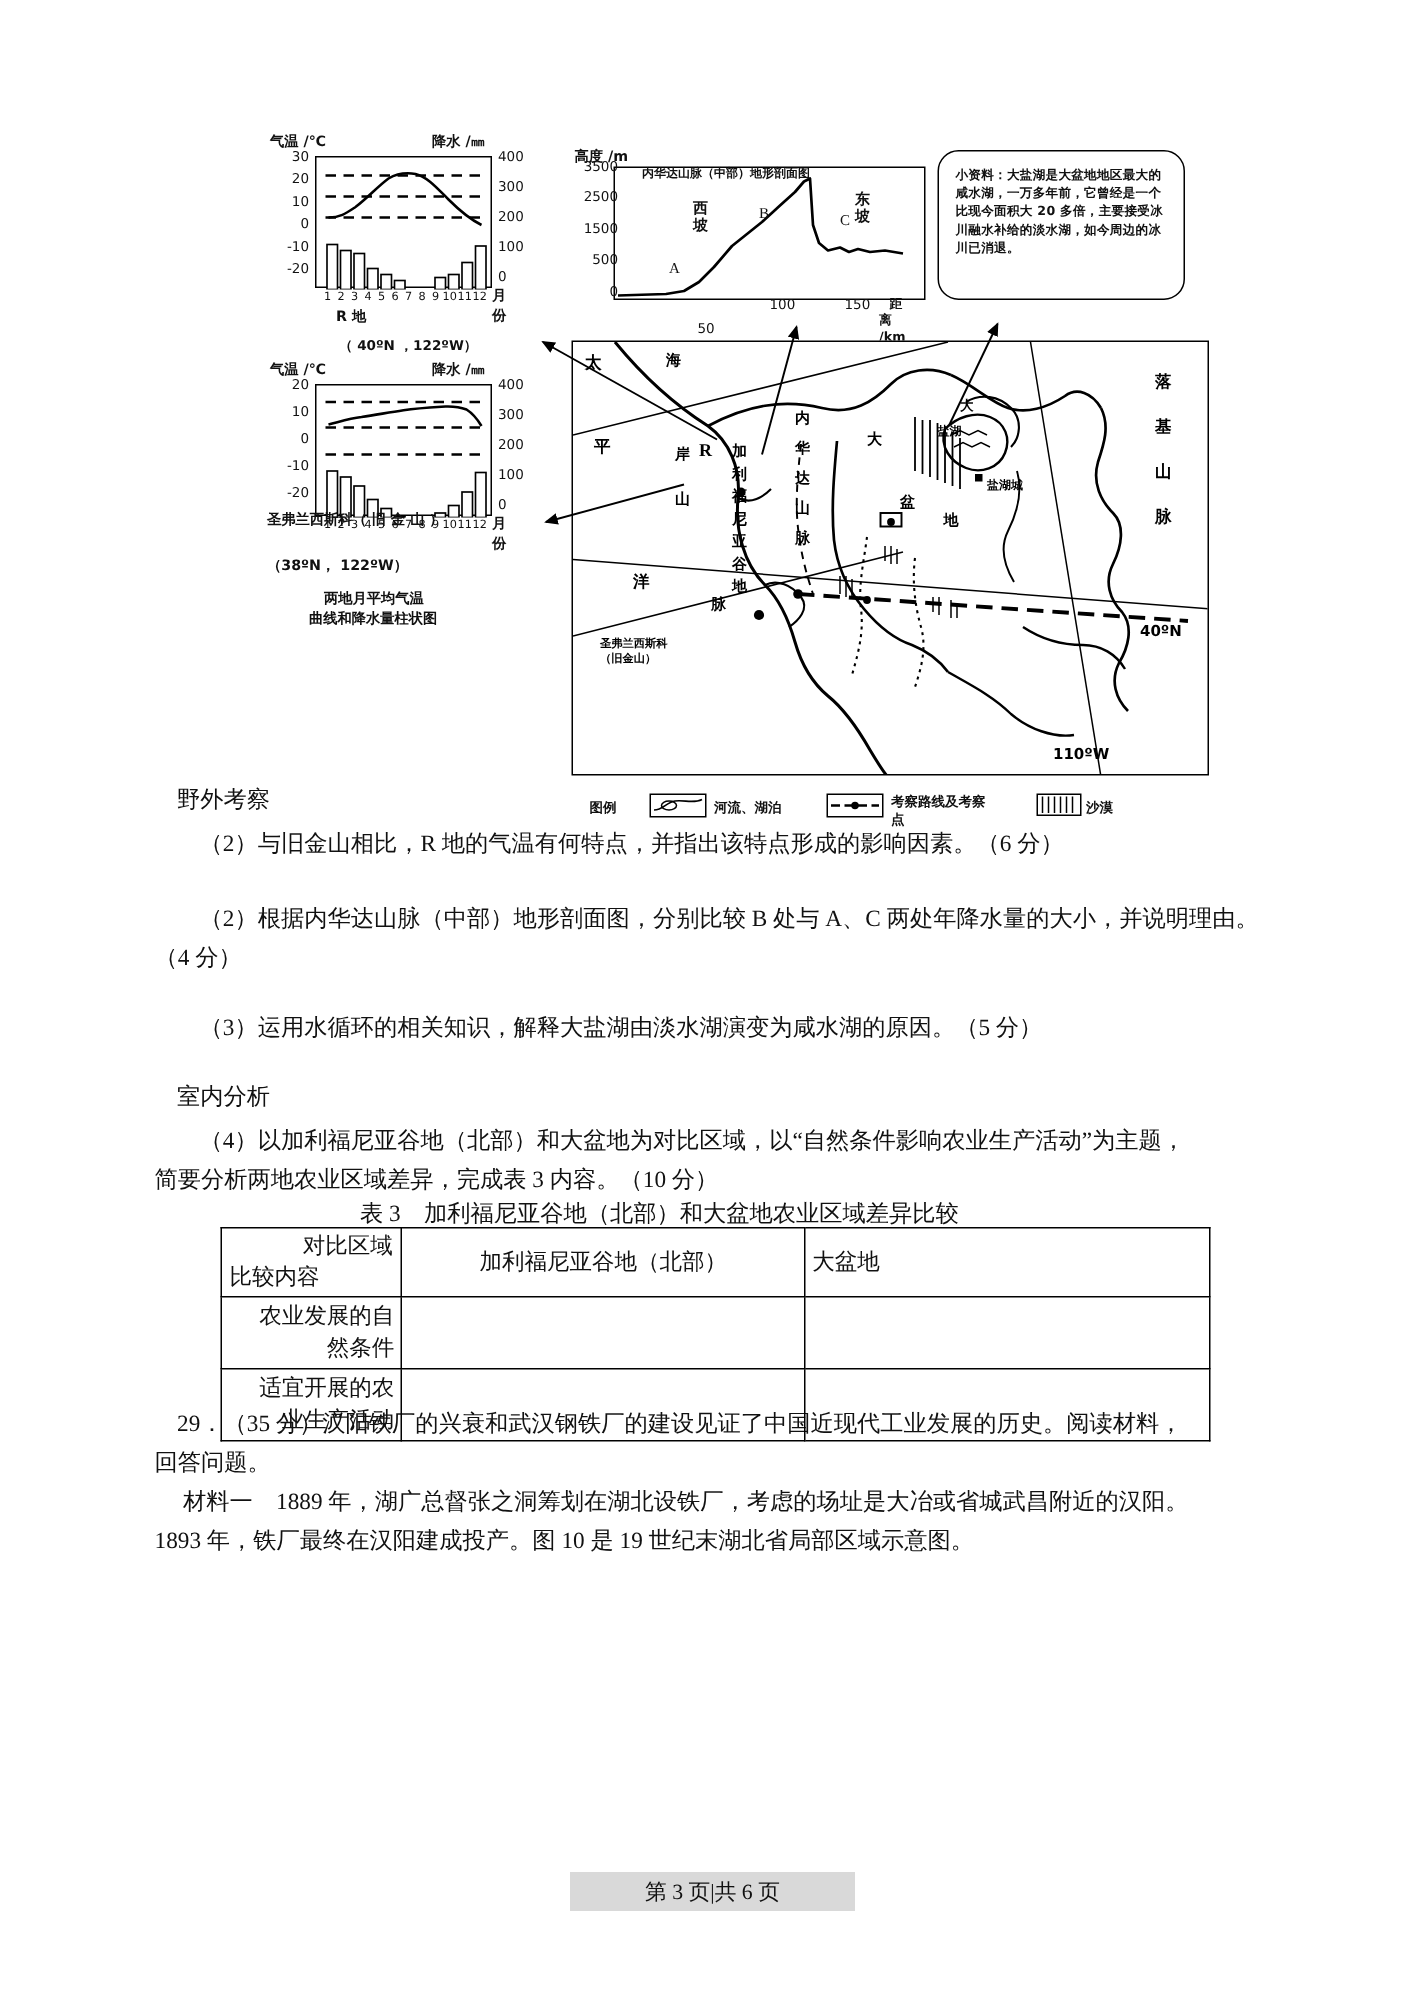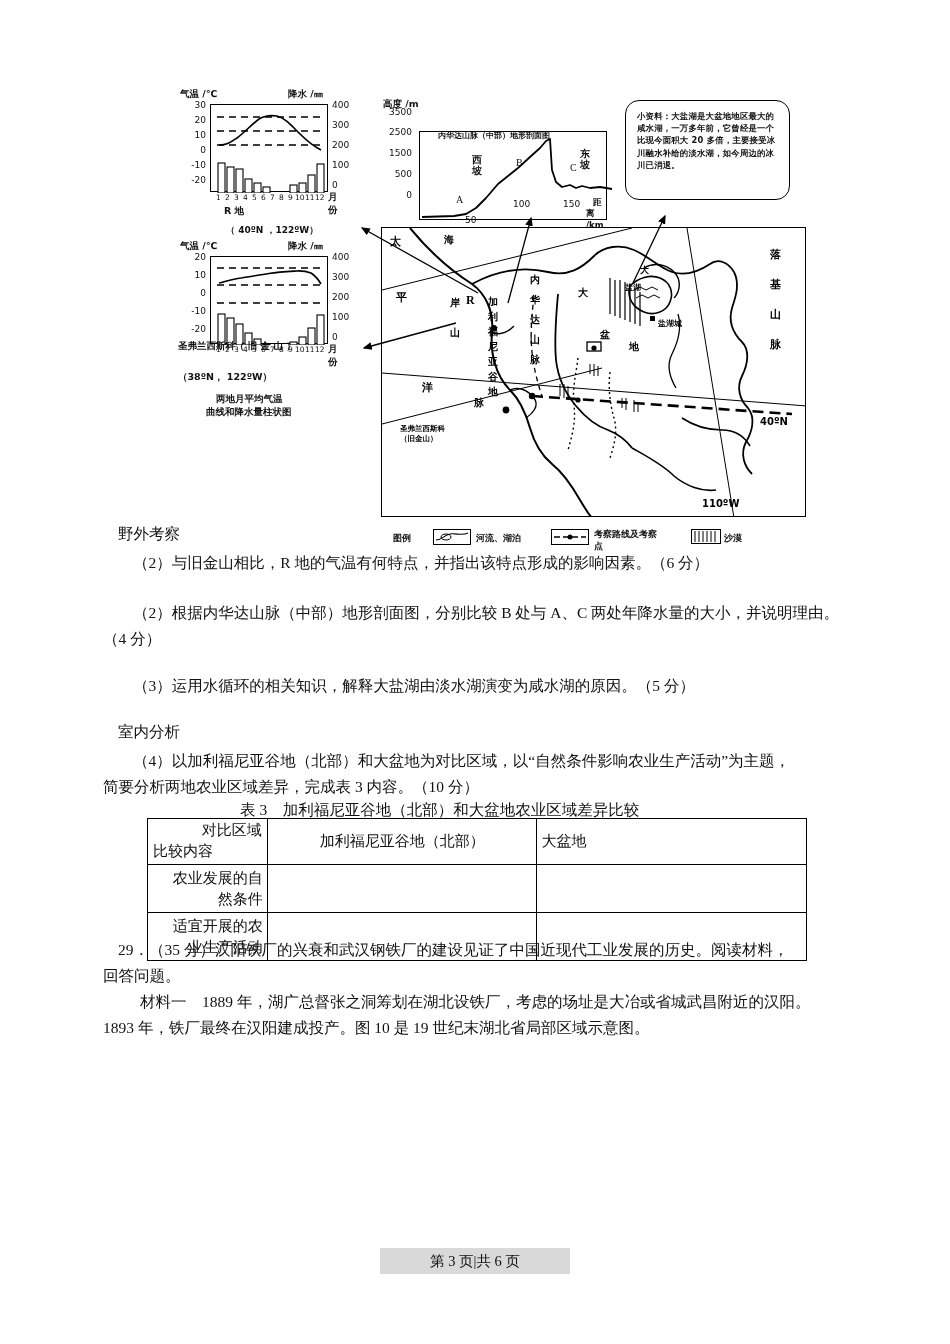--- a/index.html
+++ b/index.html
@@ -19,21 +19,21 @@
   .axis-label { font-family:"DejaVu Sans", sans-serif; font-size:9.5px; font-weight:bold; letter-spacing:0px; }
 
   .climo { position:absolute; }
   .climo .plot { position:absolute; border:1.3px solid #000; background:#fff; }
   .tick { position:absolute; font-family:"DejaVu Sans", sans-serif; font-size:9px; text-align:right; }
   .tickr { position:absolute; font-family:"DejaVu Sans", sans-serif; font-size:9px; text-align:left; }
   .monthlbl { position:absolute; font-family:"DejaVu Sans", sans-serif; font-size:7.5px; }
   .caption-cn { font-family:"DejaVu Sans", sans-serif; font-size:9.5px; font-weight:bold; }
 
   .profile { position:absolute; left:205px; top:10px; width:230px; height:115px; }
-  .profile .pbox { position:absolute; left:36px; top:13px; width:188px; height:89px; border:1.2px solid #000;margin-top:20px; }
+  .profile .pbox { position:absolute; left:26px; top:13px; width:208px; height:89px; border:1.2px solid #000; }
 
   .infobox {
     position:absolute; left:447px; top:12px; width:165px; height:100px;
     border:1.4px solid #000; border-radius:14px; background:#fff;
     padding:9px 9px 4px 11px;
     font-family:"DejaVu Sans", sans-serif; font-size:8.4px; font-weight:bold;
     line-height:1.45; letter-spacing:0.2px;
   }
 
   .mapbox { position:absolute; left:203px; top:139px; width:425px; height:290px; border:1.5px solid #000; background:#fff; overflow:hidden; }
@@ -389,21 +389,21 @@
     <div class="p" style="left:133px; top:600px;">（2）根据内华达山脉（中部）地形剖面图，分别比较 B 处与 A、C 两处年降水量的大小，并说明理由。</div>
     <div class="p" style="left:103px; top:626px;">（4 分）</div>
     <div class="p" style="left:133px; top:673px;">（3）运用水循环的相关知识，解释大盐湖由淡水湖演变为咸水湖的原因。（5 分）</div>
     <div class="p" style="left:118px; top:719px;">室内分析</div>
     <div class="p" style="left:133px; top:748px;">（4）以加利福尼亚谷地（北部）和大盆地为对比区域，以“自然条件影响农业生产活动”为主题，</div>
     <div class="p" style="left:103px; top:774px;">简要分析两地农业区域差异，完成表 3 内容。（10 分）</div>
     <div class="p" style="left:240px; top:797px;">表 3　加利福尼亚谷地（北部）和大盆地农业区域差异比较</div>
 
     <div class="p" style="left:118px; top:937px;">29．（35 分）汉阳铁厂的兴衰和武汉钢铁厂的建设见证了中国近现代工业发展的历史。阅读材料，</div>
     <div class="p" style="left:103px; top:963px;">回答问题。</div>
-    <div class="p" style="left:140px; top:989px;">材料一　1889 年，湖广总督张之洞筹划在湖北设铁厂，考虑的场址是大冶或省城武昌附近的汉阳。</div>
+    <div class="p" style="left:122px; top:989px;">材料一　1889 年，湖广总督张之洞筹划在湖北设铁厂，考虑的场址是大冶或省城武昌附近的汉阳。</div>
     <div class="p" style="left:103px; top:1015px;">1893 年，铁厂最终在汉阳建成投产。图 10 是 19 世纪末湖北省局部区域示意图。</div>
   </div>
 
   <table class="cmp">
     <tbody>
         <tr>
       <td class="c1 hdrcell">
         <span class="hdr-a">对比区域</span>
         <span class="hdr-b">比较内容</span>
       </td>

